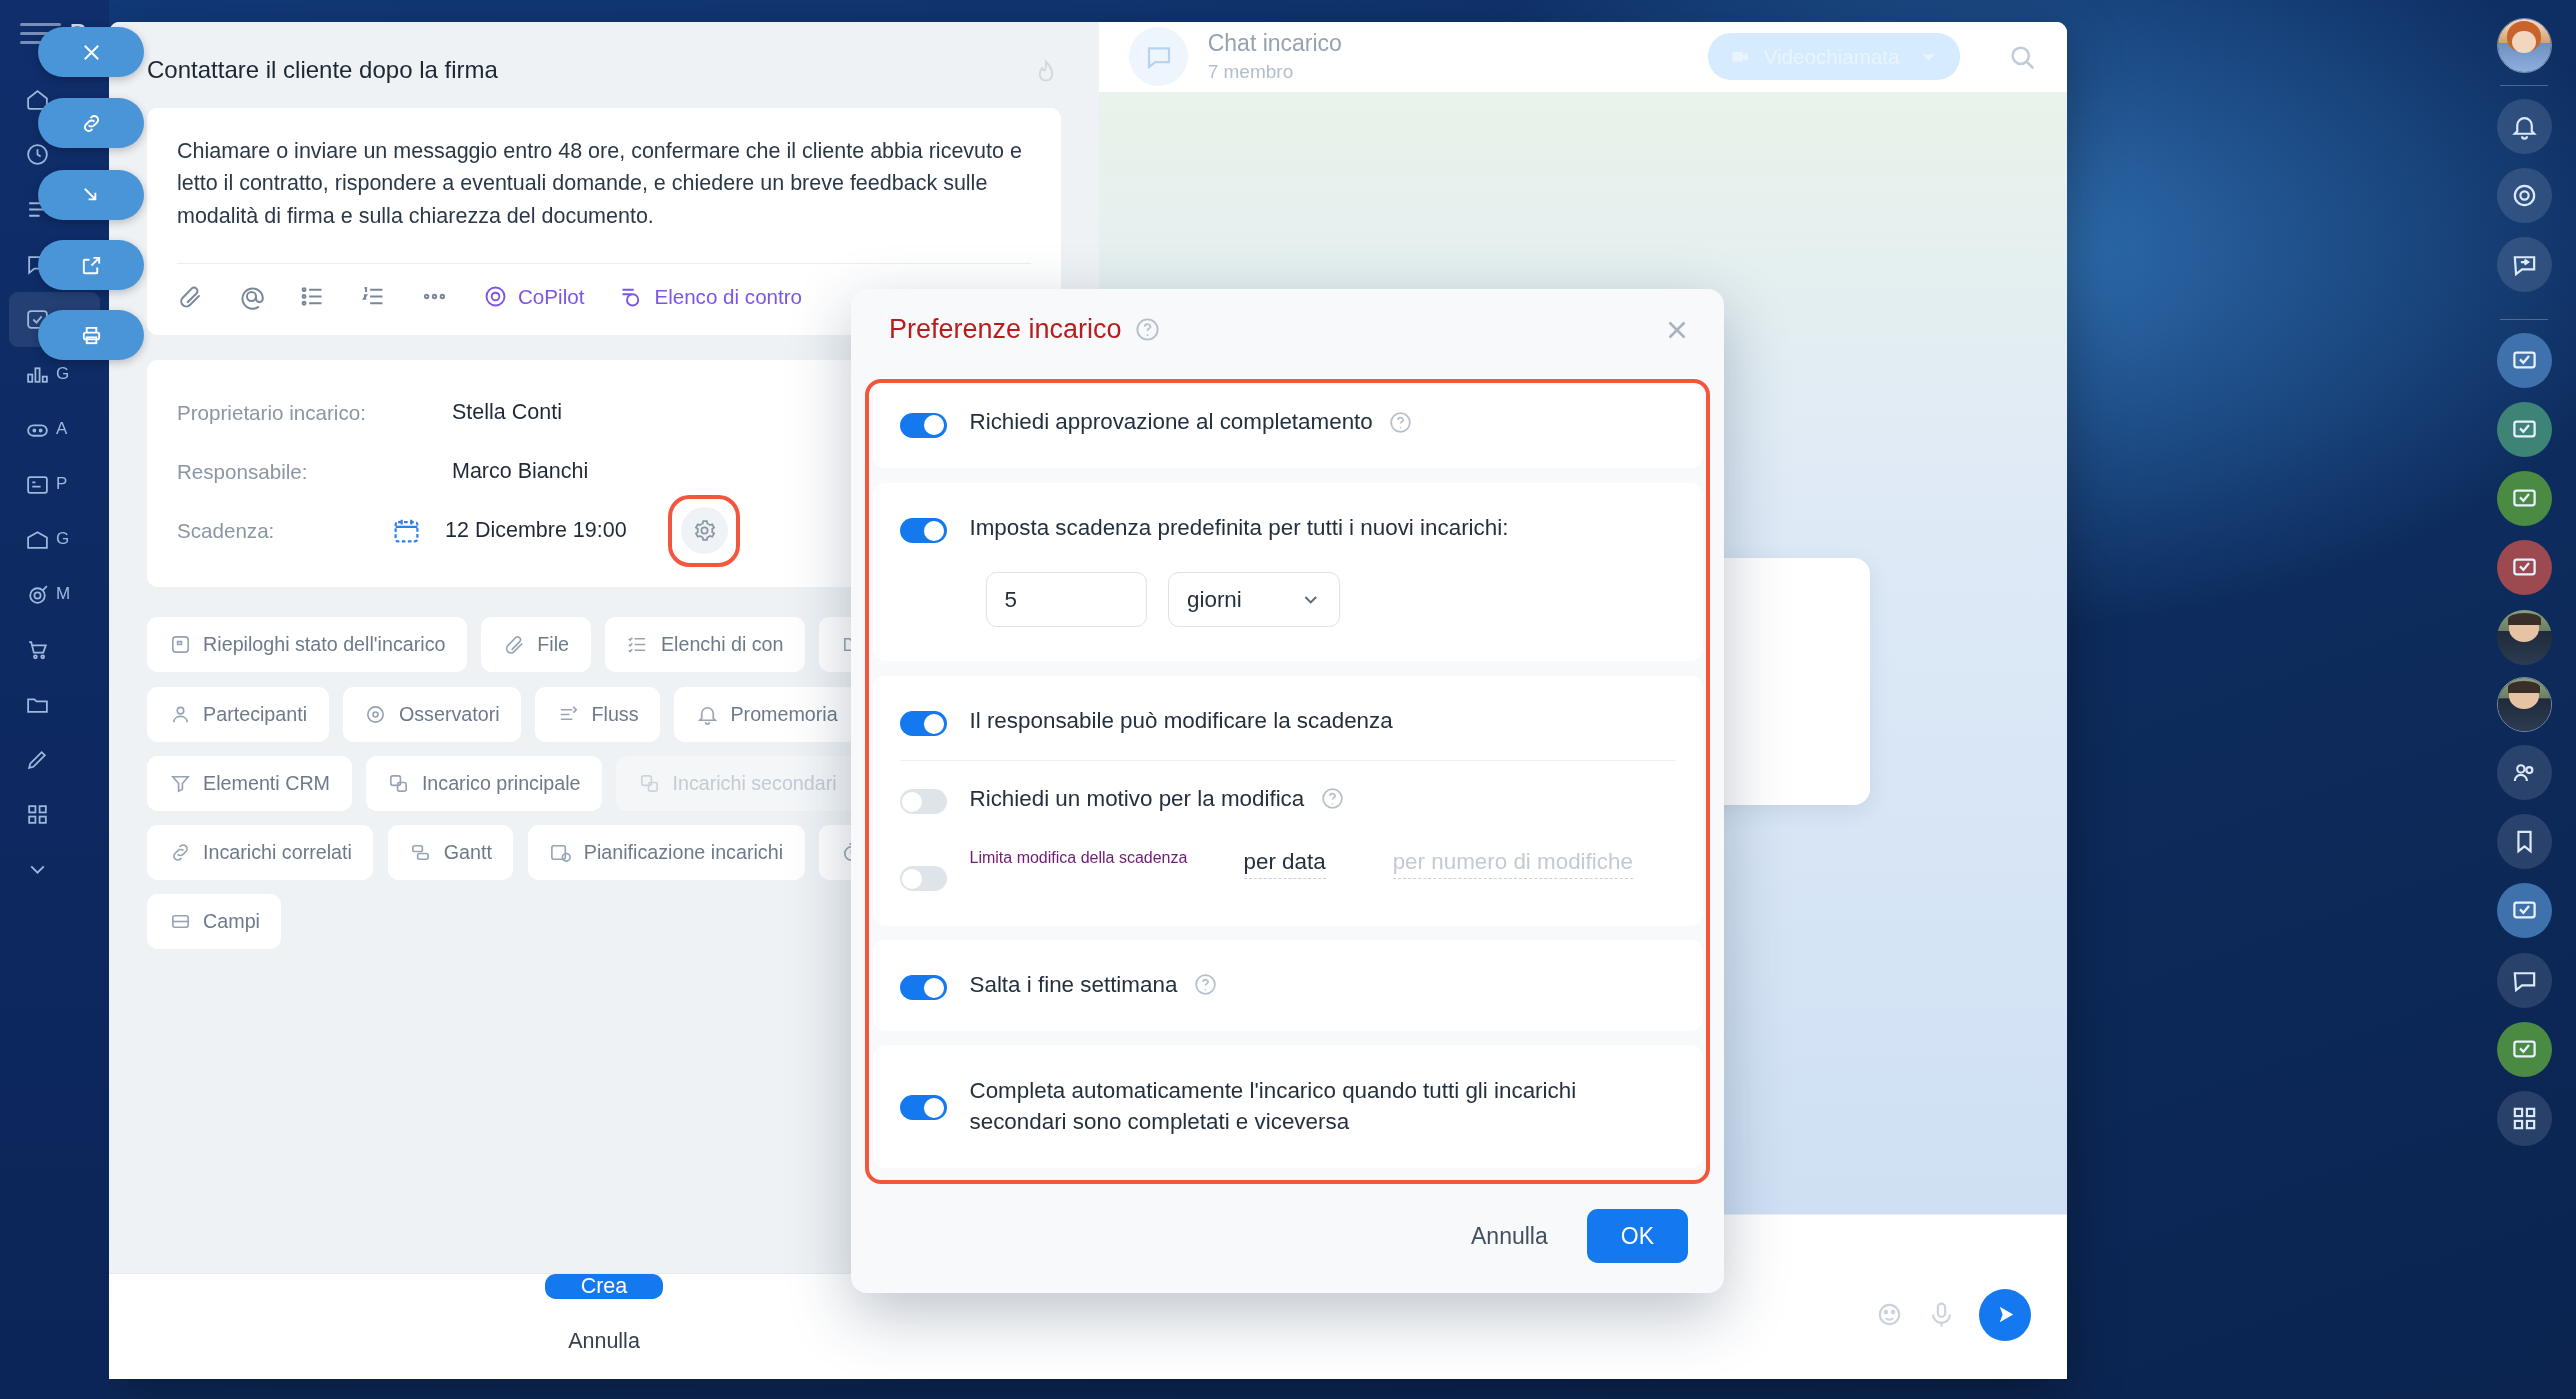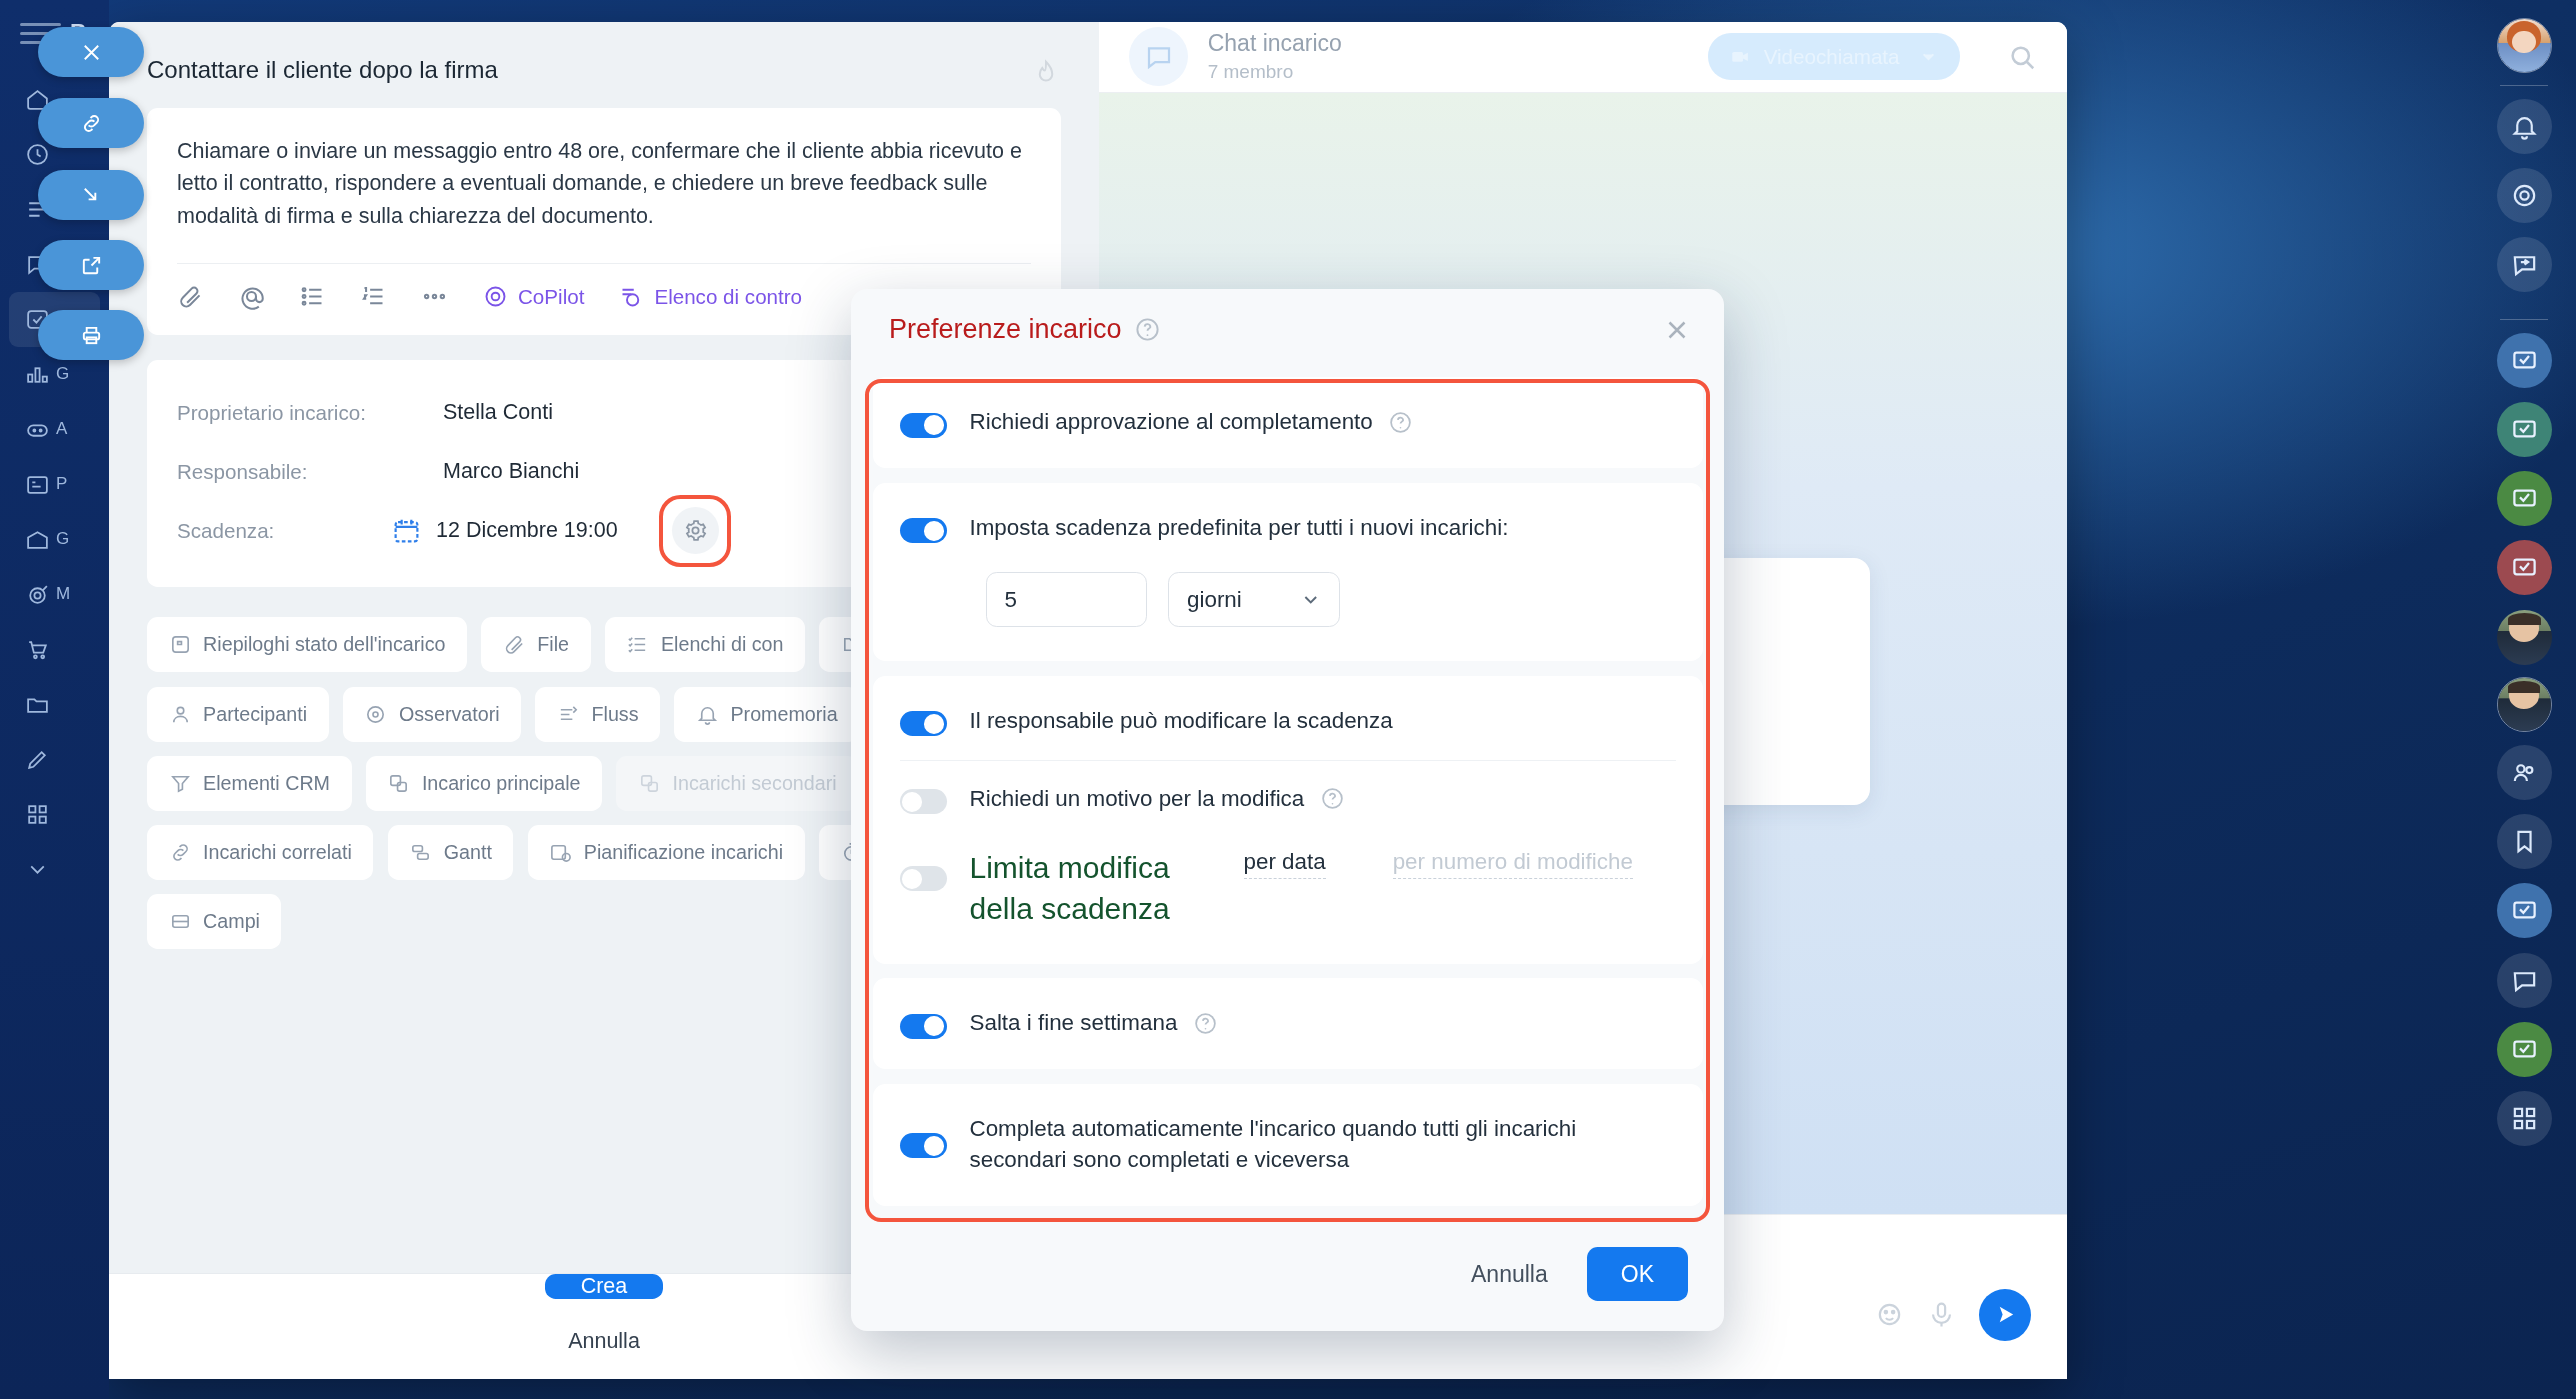--- a/index.html
+++ b/index.html
@@ -91,21 +91,21 @@
   }
   .tool{width:27px;height:27px;stroke:#7a8799;fill:none;stroke-width:1.8;}
   .tool-link{display:flex;align-items:center;gap:9px;color:#7b54e8;font-size:20.6px;white-space:nowrap;}
   .tool-link svg{width:27px;height:27px;stroke:#7b54e8;fill:none;stroke-width:1.7;}
 
   #meta-card{
     margin:25px 38px 0 38px;background:#fff;border-radius:10.7px;padding:23px 30px 27px 30px;
   }
   .meta-row{display:flex;align-items:center;height:59px;font-size:20.6px;}
   .meta-label{width:215px;color:#8b96a4;}
-  .meta-val{display:flex;align-items:center;gap:15px;color:#1f2a36;font-size:21.5px;}
+  .meta-val{display:flex;align-items:center;gap:24px;color:#1f2a36;font-size:21.5px;}
   .meta-av{width:36px;height:36px;border-radius:50%;overflow:hidden;flex:0 0 36px;}
   .cal-ico{width:29px;height:29px;stroke:#2f7fea;fill:none;stroke-width:1.8;}
   #gear-wrap{position:relative;margin-left:54px;}
   #gear-btn{
     width:47px;height:47px;border-radius:50%;background:#f0f3f6;
     display:flex;align-items:center;justify-content:center;
   }
   #gear-btn svg{width:25px;height:25px;stroke:#8b96a4;fill:none;stroke-width:1.7;}
   #gear-ring{
     position:absolute;left:-12.5px;top:-12.5px;width:72px;height:72px;
@@ -205,21 +205,21 @@
     padding:0 18px;font-size:22.4px;color:#23303d;font-family:inherit;background:#fff;
   }
   #unit-select{
     width:172px;height:55px;border:0.9px solid #dde2e8;border-radius:10.7px;
     display:flex;align-items:center;justify-content:space-between;padding:0 18px;
     font-size:22.4px;color:#23303d;background:#fff;cursor:pointer;
   }
   #unit-select svg{width:21.5px;height:21.5px;stroke:#5d6b7a;fill:none;stroke-width:2.2;}
 
   .limit-row{display:flex;align-items:flex-start;gap:23px;padding:9px 0 27px 0;}
-  .limit-lbl{font-size:30px;color:#14532d;line-height:1.38;width:235px;}
+  .limit-lbl{font-size:16px;color:#701a75;line-height:1.38;width:235px;}
   .limit-opt{font-size:22.4px;line-height:1.38;border-bottom:1.8px dashed #c9d1da;width:max-content;}
   .limit-opt.sel{color:#23303d;}
   .limit-opt.unsel{color:#c2cad3;}
   .limit-opts{display:flex;gap:67px;padding-left:16px;text-align:center;}
 
   #modal-foot{display:flex;align-items:center;justify-content:flex-end;gap:39px;padding:27px 36px 30px 0;}
   #annulla-modal{font-size:23px;color:#44505e;cursor:pointer;}
   #ok-btn{background:#1479ef;color:#fff;border:none;border-radius:10.7px;height:54px;padding:0 34px;font-size:23px;font-family:inherit;cursor:pointer;}
 
   

